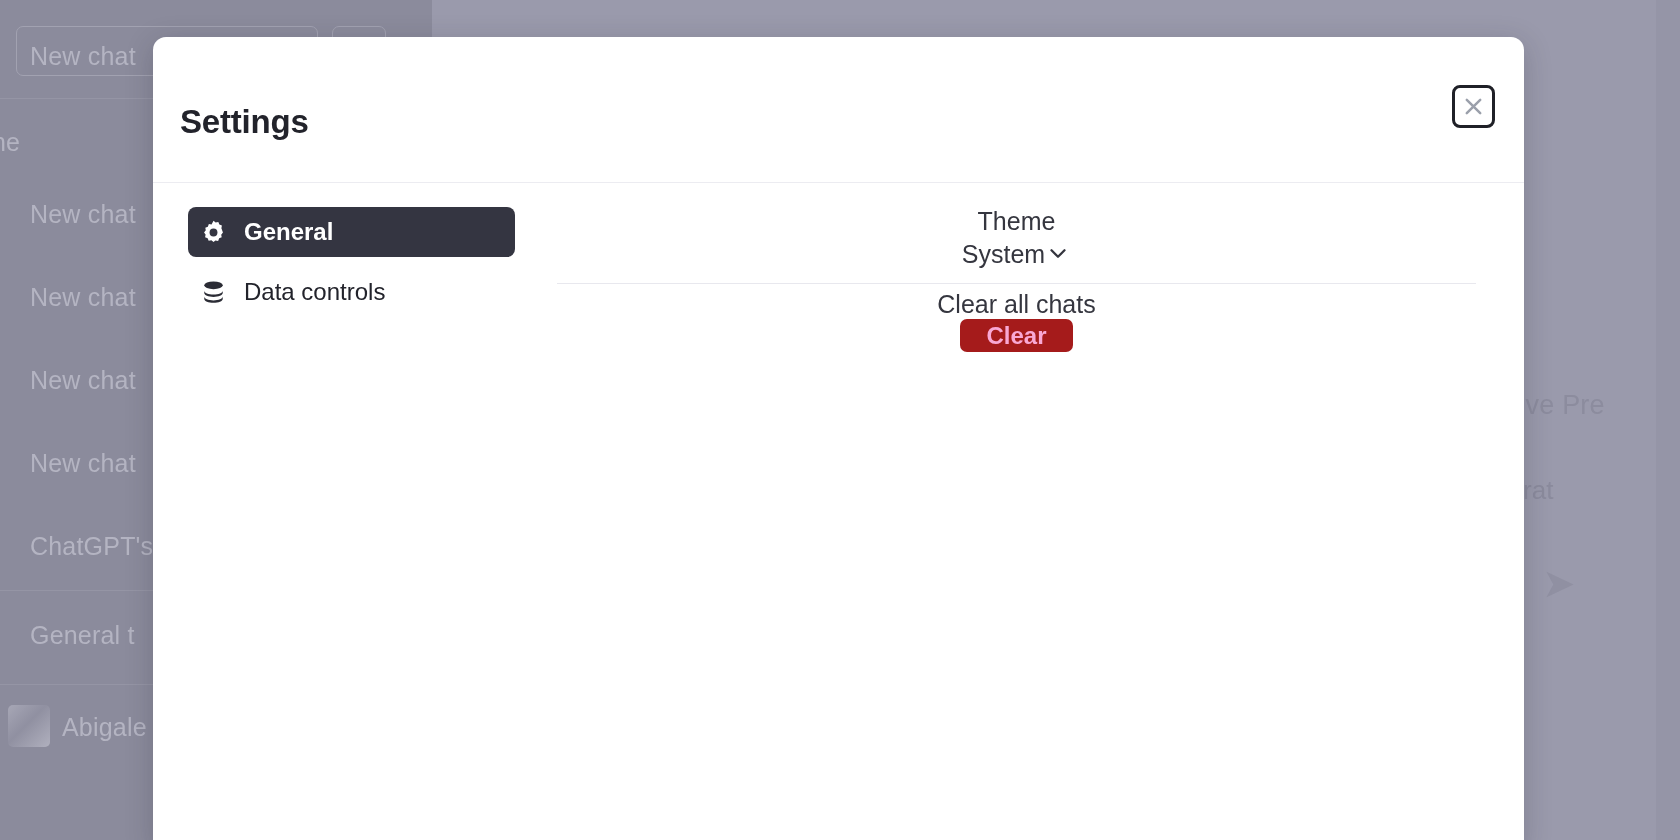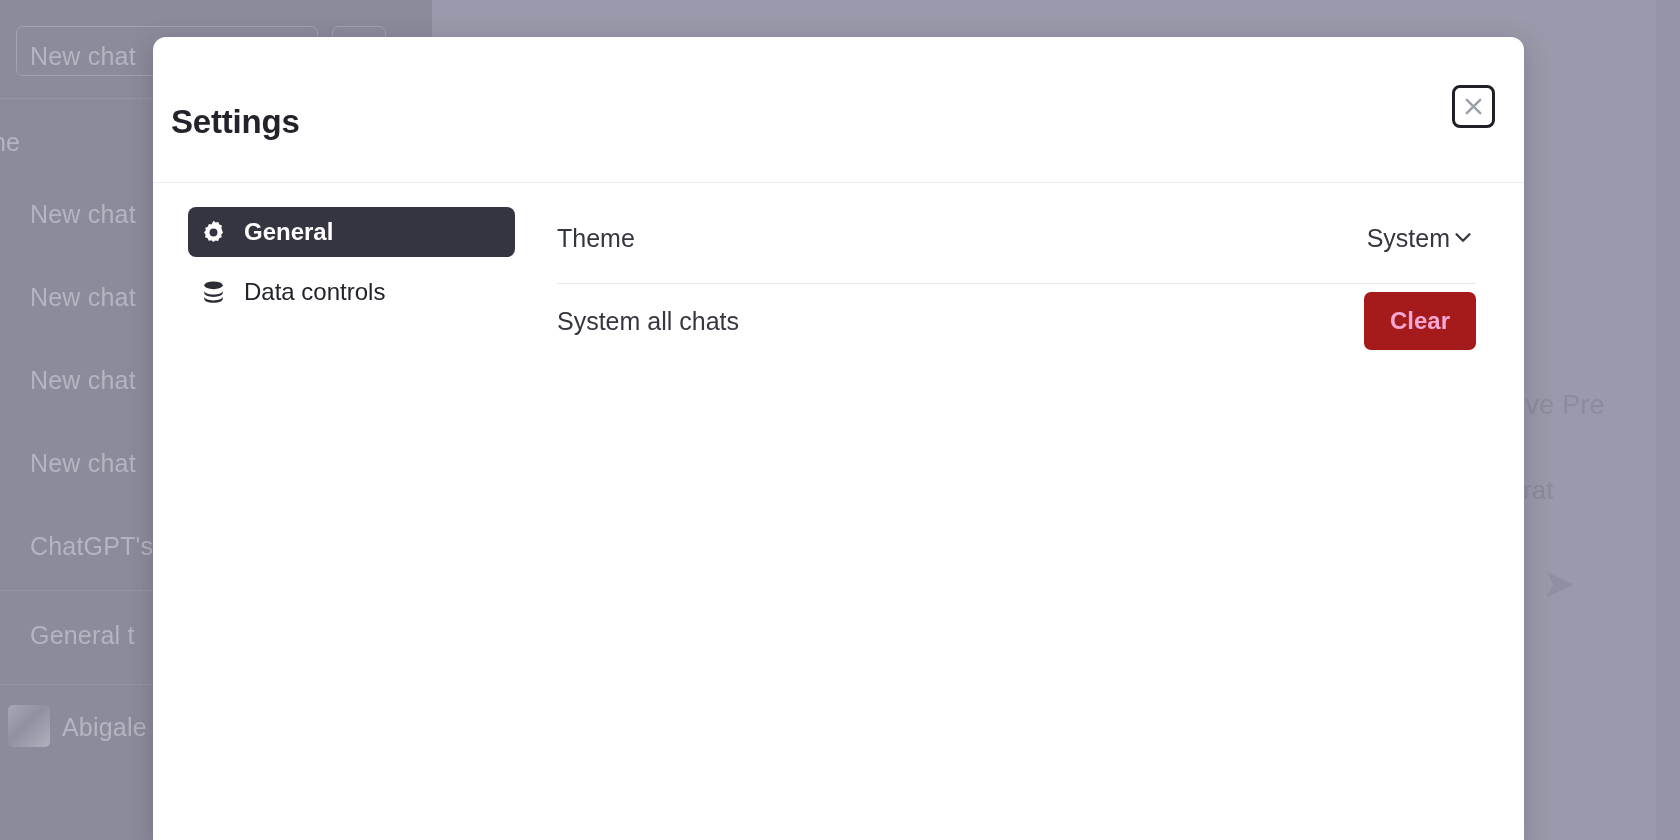--- a/index.html
+++ b/index.html
@@ -128,21 +128,21 @@
     overflow: hidden;
   }
 
   #modal-header {
     position: relative;
     height: 145px;
     border-bottom: 1px solid #ececf1;
   }
   #modal-title {
     position: absolute;
-    left: 18px;
+    left: 27px;
     top: 66px;
     font-size: 33px;
     font-weight: bold;
     color: #22232b;
     letter-spacing: -.2px;
   }
   #close-button {
     position: absolute;
     right: 29px;
     top: 48px;
@@ -205,20 +205,21 @@
   #settings-panel {
     flex: 1;
     padding: 0 48px 0 24px;
     box-sizing: border-box;
   }
   .setting-row {
     display: flex;
     align-items: center;
     justify-content: space-between;
     height: 62px;
+    flex-direction: column;
   }
   .setting-label {
     font-size: 25px;
     color: #35363f;
   }
   #theme-select {
     display: flex;
     align-items: center;
     background: none;
     border: none;
@@ -333,20 +334,20 @@
             <svg width="26" height="26" viewBox="0 0 24 24" aria-hidden="true">
               <path d="M6 9.5 L12 15.5 L18 9.5" fill="none" stroke="#35363f" stroke-width="2.1" stroke-linecap="round" stroke-linejoin="round"></path>
             </svg>
           </span>
         </button>
       </div>
 
       <div class="panel-divider"></div>
 
       <div class="setting-row">
-        <span class="setting-label">System all chats</span>
+        <span class="setting-label">Clear all chats</span>
         <button id="clear-button" style="background: rgb(165, 27, 27);">Clear</button>
       </div>
 
     </section>
 
   </div>
 </div>
 
 </body></html>

